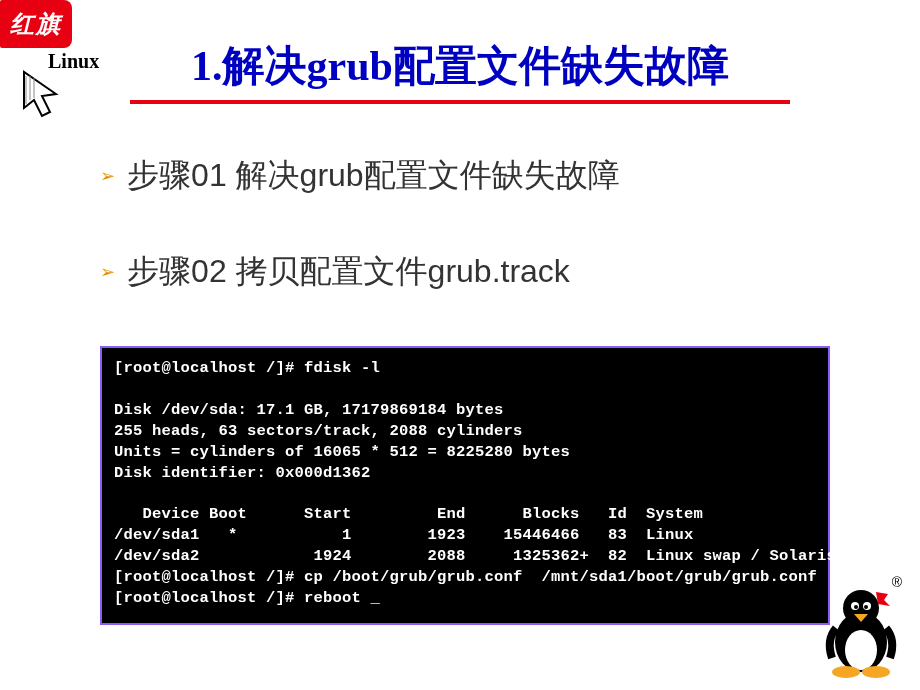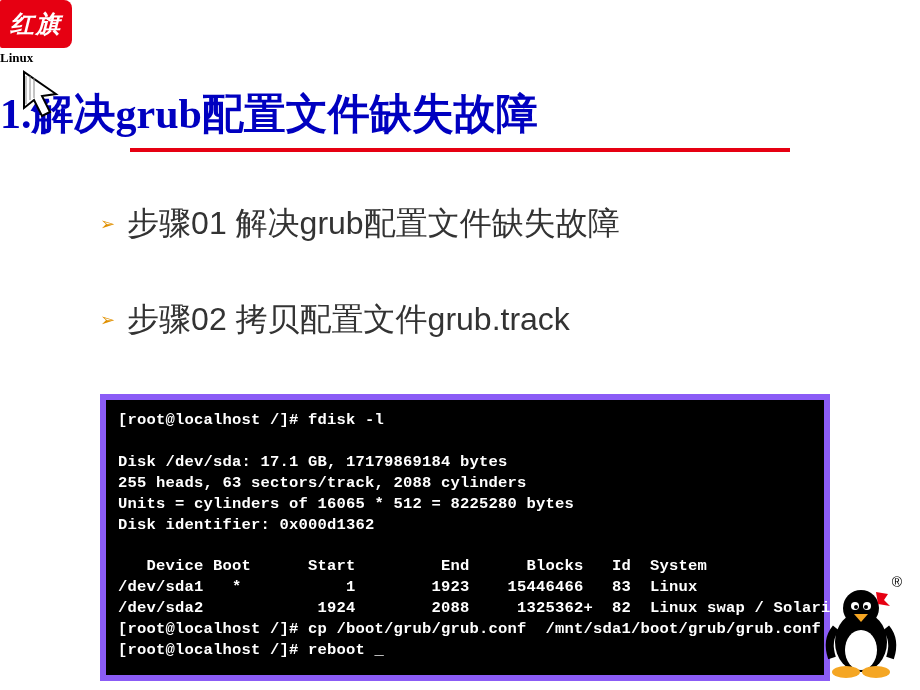--- a/index.html
+++ b/index.html
@@ -29,32 +29,33 @@
     display: flex;
     align-items: center;
     justify-content: center;
     letter-spacing: 2px;
     font-style: italic;
     text-align: center;
   }
   .logo-linux {
     font-family: serif;
     font-weight: bold;
-    font-size: 13px;
+    font-size: 20px;
     color: #000;
     margin-top: 2px;
+    margin-left: 48px;
   }
   .cursor-icon {
     position: absolute;
     left: 20px;
     top: 70px;
   }
   .title-wrap {
+    text-align: center;
     padding-top: 38px;
-    margin-top: 48px;
   }
   .title {
     font-size: 42px;
     color: #0000c0;
     font-weight: bold;
     font-family: "SimSun", serif;
     display: inline-block;
   }
   .title-underline {
     width: 660px;
@@ -82,21 +83,21 @@
   }
   .terminal {
     background: #000;
     color: #fff;
     font-family: "Courier New", monospace;
     font-size: 15.5px;
     padding: 10px 12px 14px;
     margin: 0 90px 0 100px;
     line-height: 1.35;
     white-space: pre;
-    border: 6px solid #8b5cf6;
+    border: 2px solid #8b5cf6;
     font-weight: bold;
     letter-spacing: 0.2px;
   }
   .tux {
     position: absolute;
     right: 14px;
     bottom: 6px;
   }
   .reg-mark {
     position: absolute;

